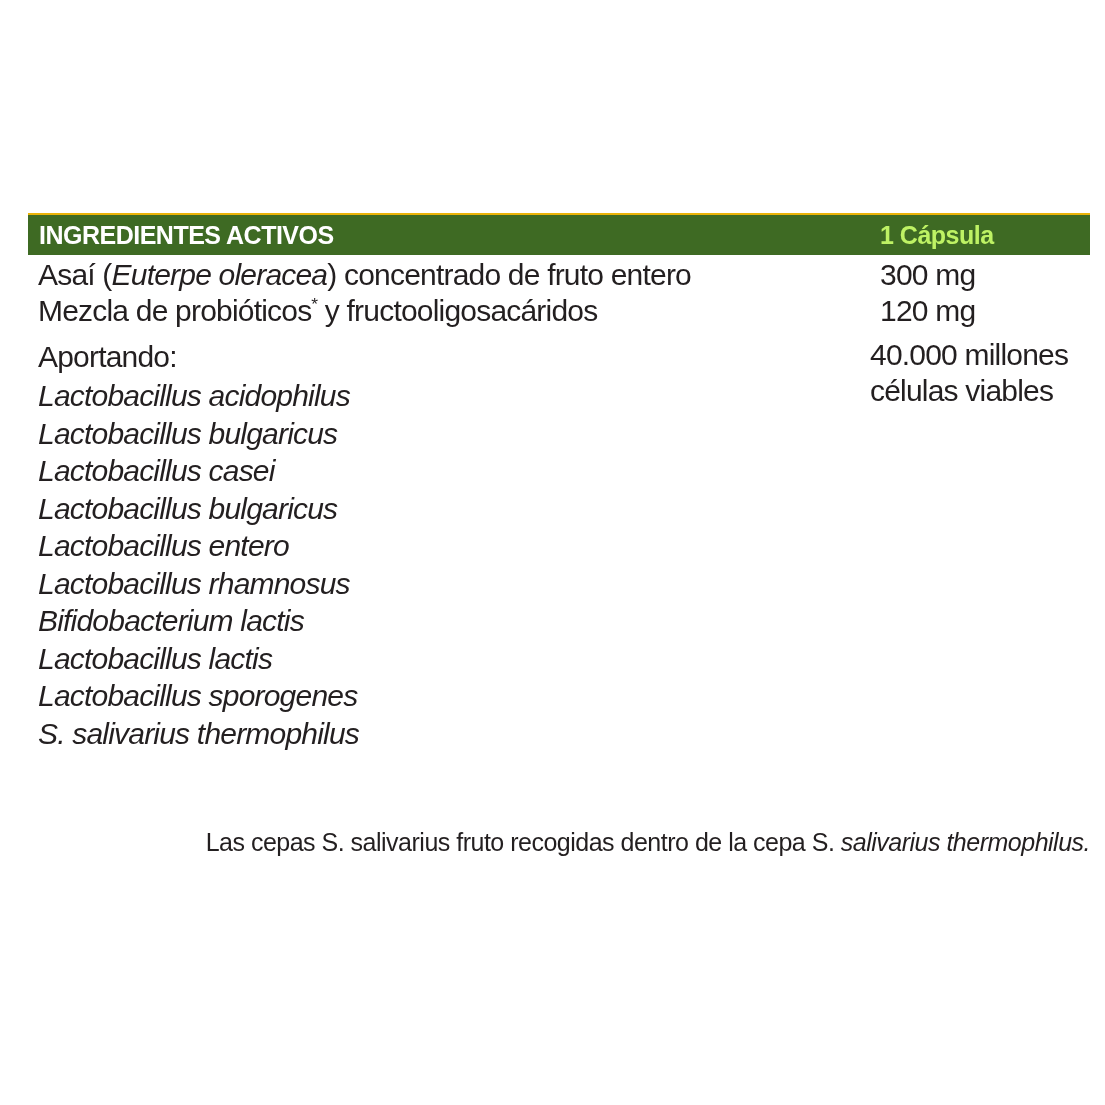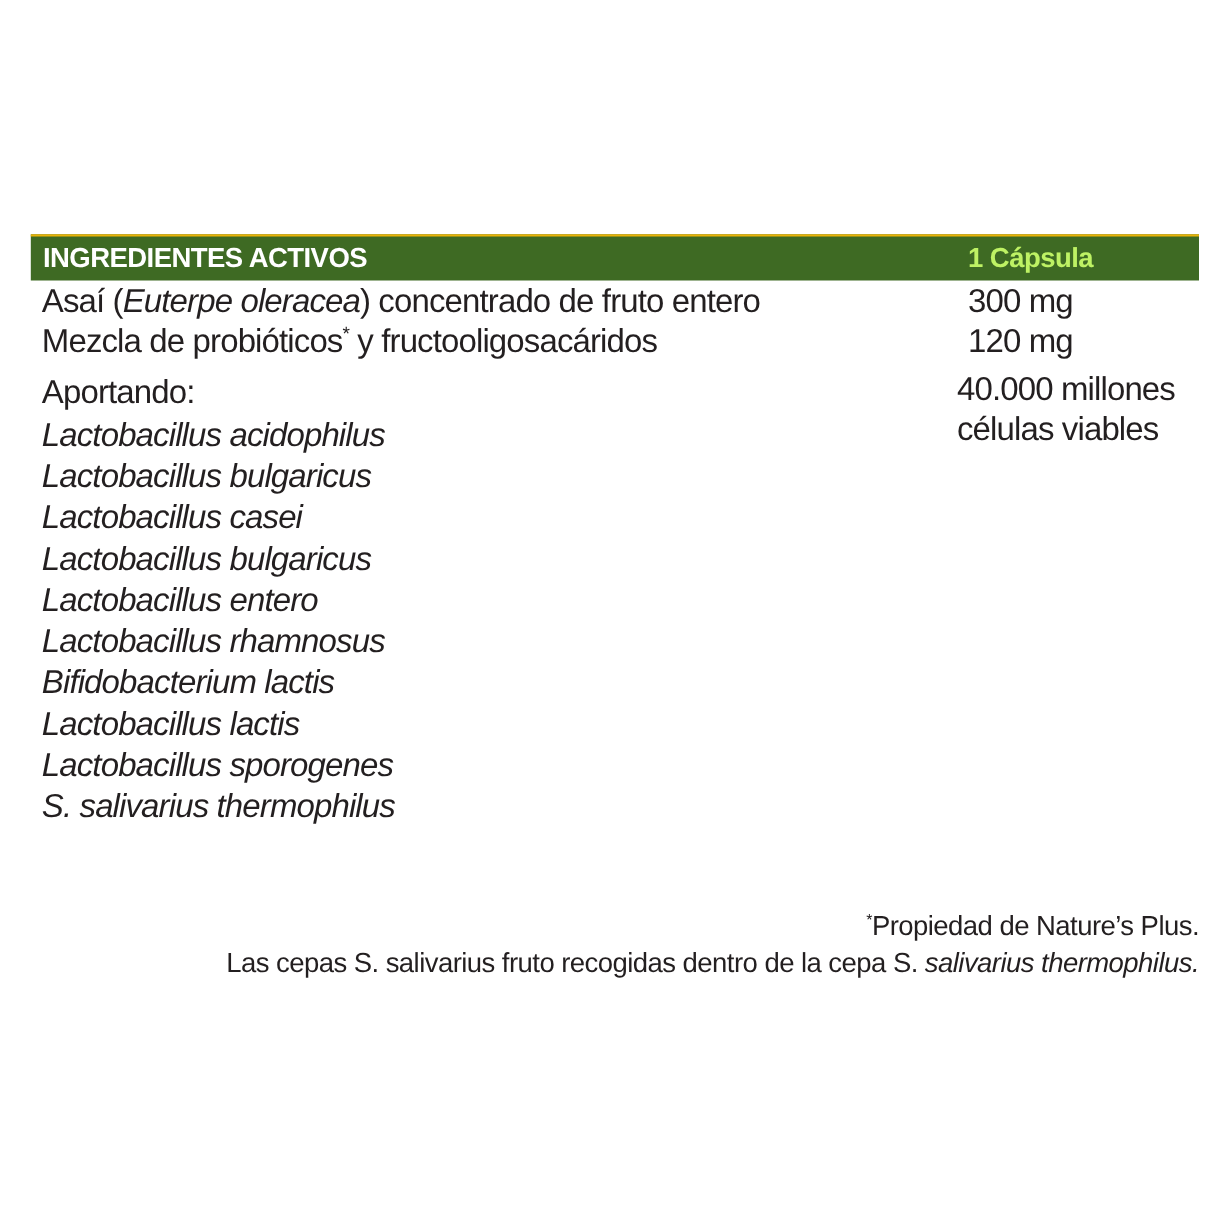--- a/index.html
+++ b/index.html
@@ -142,17 +142,16 @@
       <div class="species-line">Lactobacillus rhamnosus</div>
       <div class="species-line">Bifidobacterium lactis</div>
       <div class="species-line">Lactobacillus lactis</div>
       <div class="species-line">Lactobacillus sporogenes</div>
       <div class="species-line">S. salivarius thermophilus</div>
     </div>
 
   </div>
 
   <div class="footnotes">
-    <div><sup class="star">*</sup><span>Propiedad de Nature’s Plus.</span></div>
     <div><span>Las cepas S. salivarius fruto recogidas dentro de la cepa S. </span><span class="italic">salivarius thermophilus.</span></div>
   </div>
 
 </div>
 
 </body></html>

